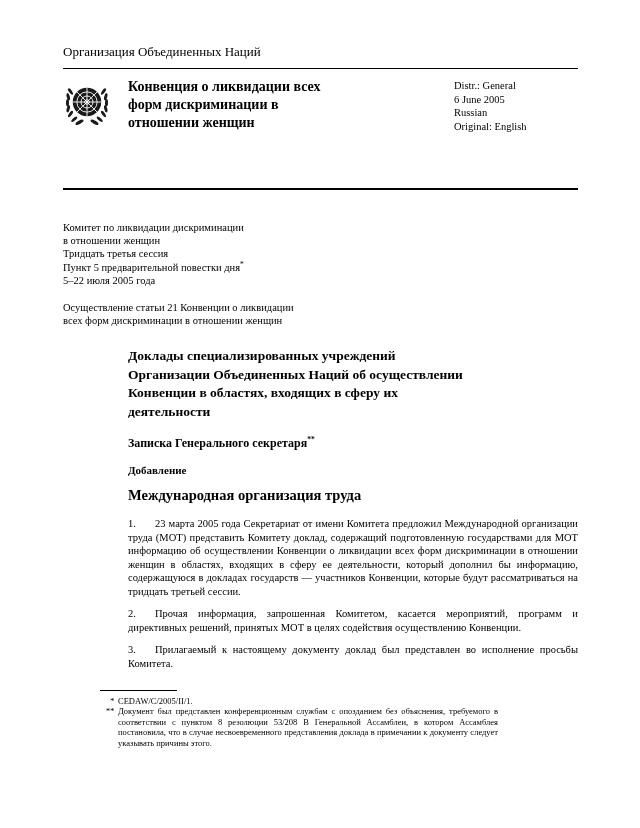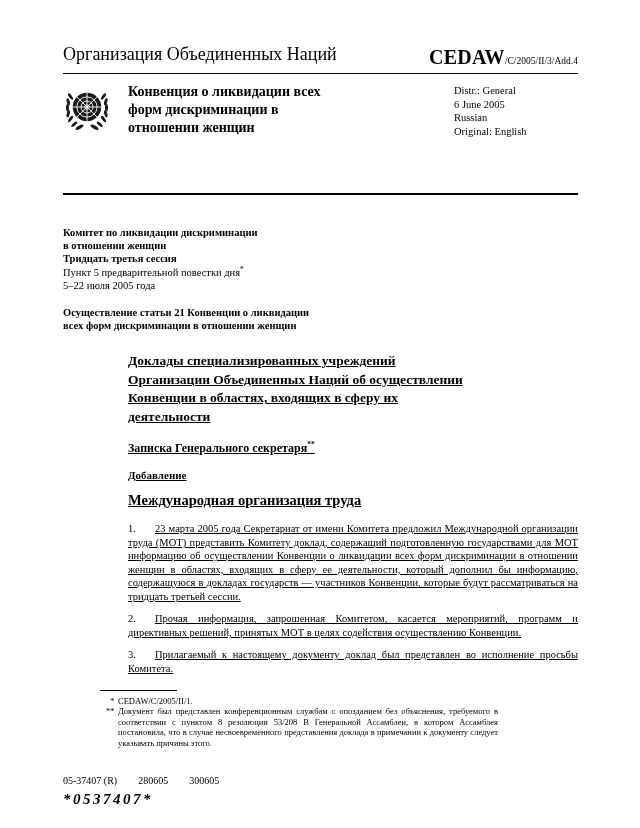--- a/index.html
+++ b/index.html
@@ -16,42 +16,42 @@
     overflow: hidden;
   }
   
   .header-top {
     display: flex;
     justify-content: space-between;
     align-items: flex-end;
     border-bottom: 1px solid #000;
     padding-bottom: 4px;
   }
-  .org-name { font-size: 18px; padding-bottom: 4px; }
+  .org-name { font-size: 13px; padding-bottom: 4px; }
   .doc-symbol { white-space: nowrap; }
   .cedaw { font-size: 20px; font-weight: bold; letter-spacing: 0.3px; }
   .symbol-suffix { font-size: 9.5px; }
   .header-main { display: flex; padding-top: 9px; height: 119px; }
   .emblem { width: 48px; height: 48px; margin-top: 3px; flex: none; }
   .conv-title {
     margin-left: 17px;
     width: 205px;
     font-weight: bold;
     font-size: 14px;
     line-height: 18px;
   }
   .distr { margin-left: auto; width: 124px; font-size: 10.5px; line-height: 13.5px; padding-top: 1px; }
   .rule-thick { border-bottom: 2.5px solid #000; }
   
   .committee { margin-top: 31px; font-size: 10.5px; line-height: 13.2px; }
-  .b { font-weight: bold; }
+  .b { font-weight: normal; }
   .mt6 { margin-top: 14px; }
   sup.ref { font-size: 7.5px; vertical-align: super; line-height: 0; }
   
-  .main-block { margin-left: 65px; text-decoration: underline; }
+  .main-block { margin-left: 65px; }
   .doc-title { margin-top: 20px; width: 345px; font-size: 13.5px; line-height: 18.5px; font-weight: bold; }
   .note-title { margin-top: 15px; font-size: 12px; font-weight: bold; }
   .addendum { margin-top: 13px; font-size: 11px; font-weight: bold; }
   .org-heading { margin-top: 11px; font-size: 14.5px; font-weight: bold; }
   .paras { margin-top: 13px; width: 450px; font-size: 10.5px; line-height: 13.5px; text-align: justify; }
   .paras p { margin-bottom: 9px; }
   .para-num { display: inline-block; width: 27px; }
   
   .footnotes {
     position: absolute;
@@ -77,23 +77,20 @@
     letter-spacing: 2.5px;
   }
 </style>
 </head>
 <body>
 
 <div class="page">
 
   <div class="header-top">
     <div class="org-name">Организация Объединенных Наций</div>
-    <div class="doc-symbol">
-      <span class="cedaw">CEDAW</span><span class="symbol-suffix">/C/2005/II/3/Add.4</span>
-    </div>
   </div>
 
   <div class="header-main">
     <svg class="emblem" viewBox="0 0 64 64" aria-hidden="true">
       <g fill="#1a1a1a">
         <ellipse cx="10" cy="44" rx="5" ry="2" transform="rotate(-55 10 44)"></ellipse>
         <ellipse cx="7" cy="37" rx="5" ry="2" transform="rotate(-75 7 37)"></ellipse>
         <ellipse cx="6" cy="29" rx="5" ry="2" transform="rotate(-90 6 29)"></ellipse>
         <ellipse cx="7" cy="21" rx="5" ry="2" transform="rotate(-105 7 21)"></ellipse>
         <ellipse cx="10" cy="14" rx="5" ry="2" transform="rotate(-125 10 14)"></ellipse>
@@ -157,20 +154,14 @@
     <div class="footnote">
       <span class="fn-marker">*</span>
       <span class="fn-text">CEDAW/C/2005/II/1.</span>
     </div>
     <div class="footnote">
       <span class="fn-marker">**</span>
       <span class="fn-text">Документ был представлен конференционным службам с опозданием без объяснения, требуемого в соответствии с пунктом 8 резолюции 53/208 В Генеральной Ассамблеи, в котором Ассамблея постановила, что в случае несвоевременного представления доклада в примечании к документу следует указывать причины этого.</span>
     </div>
   </div>
 
-  <div class="footer">
-    <div class="footer-line">
-      <span>05-37407 (R)</span><span>280605</span><span>300605</span>
-    </div>
-    <div class="barcode">*0537407*</div>
-  </div>
 
 </div>
 
 </body></html>

